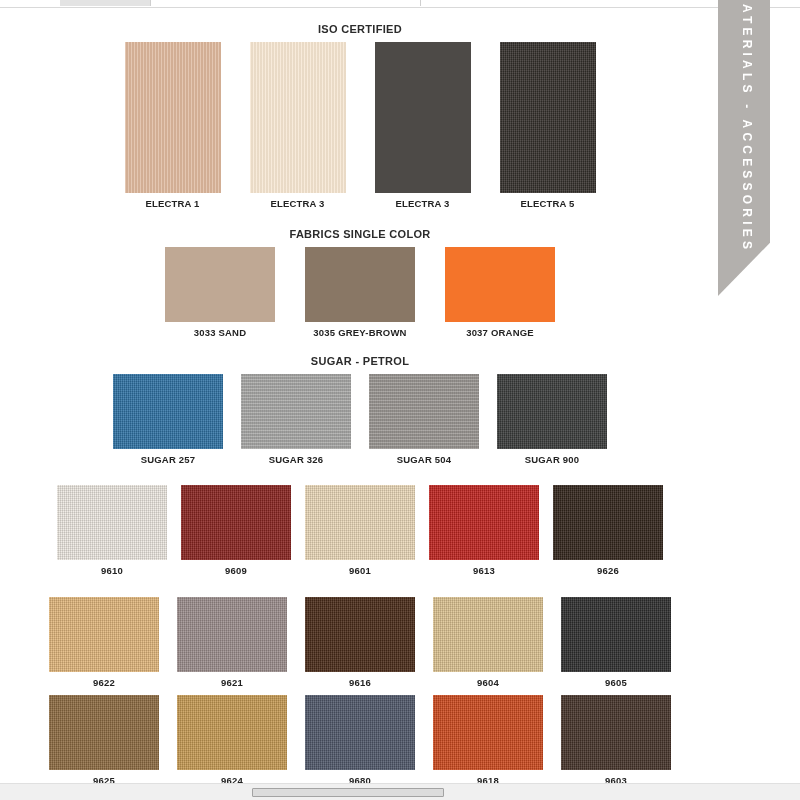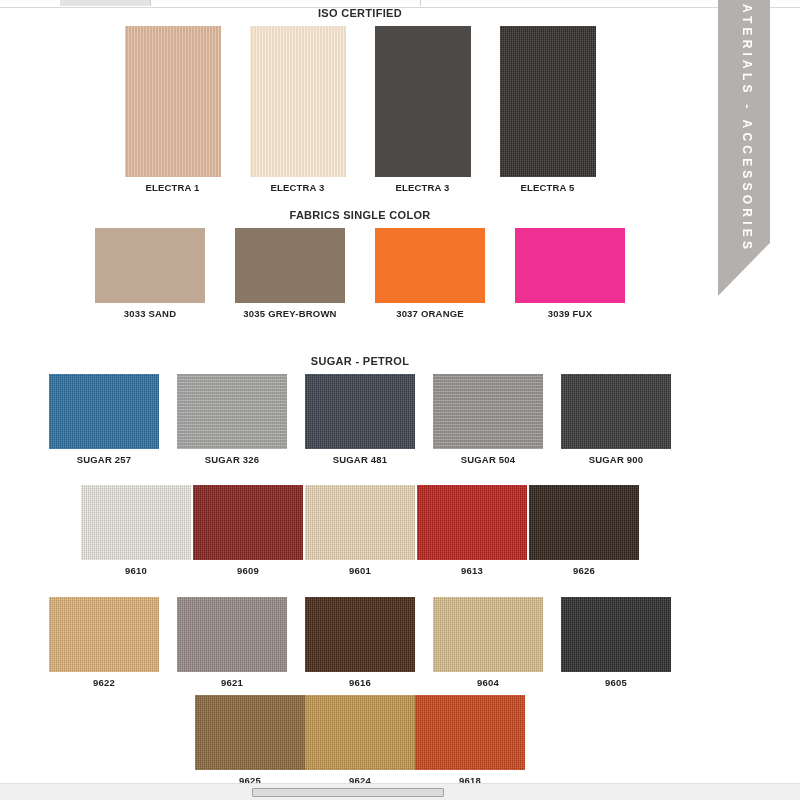--- a/index.html
+++ b/index.html
@@ -153,89 +153,81 @@
   <div class="tick" style="left:420px"></div>
   <div class="tick" style="left:742px"></div>
 </div>
 
 <div id="side-tab">
   <span class="tab-text">ATERIALS - ACCESSORIES</span>
 </div>
 
 <div id="page">
 
-<div class="section" style="top: 0px;">
+<div class="section" style="top: 16px;">
       <div class="section-title">ISO CERTIFIED</div>
       <div class="row" style="gap: 29px;">
         <div class="swatch-cell">
           <div class="swatch tex-vstripe" style="width: 96px; height: 151px; background-color: rgb(221, 183, 156);"></div>
           <div class="swatch-label">ELECTRA 1</div>
         </div>
         <div class="swatch-cell">
           <div class="swatch tex-vstripe" style="width: 96px; height: 151px; background-color: rgb(246, 230, 209);"></div>
           <div class="swatch-label">ELECTRA 3</div>
         </div>
         <div class="swatch-cell">
           <div class="swatch tex-flat" style="width: 96px; height: 151px; background-color: rgb(77, 74, 71);"></div>
           <div class="swatch-label">ELECTRA 3</div>
         </div>
         <div class="swatch-cell">
           <div class="swatch tex-weave" style="width: 96px; height: 151px; background-color: rgb(53, 48, 44);"></div>
           <div class="swatch-label">ELECTRA 5</div>
         </div>
       </div>
     </div>
-    <div class="section" style="top: 202px;">
+    <div class="section" style="top: 221px;">
       <div class="section-title">FABRICS SINGLE COLOR</div>
       <div class="row" style="gap: 30px;">
         <div class="swatch-cell">
           <div class="swatch tex-flat" style="width: 110px; height: 75px; background-color: rgb(191, 168, 148);"></div>
           <div class="swatch-label">3033 SAND</div>
         </div>
         <div class="swatch-cell">
           <div class="swatch tex-flat" style="width: 110px; height: 75px; background-color: rgb(137, 119, 101);"></div>
           <div class="swatch-label">3035 GREY-BROWN</div>
         </div>
         <div class="swatch-cell">
           <div class="swatch tex-flat" style="width: 110px; height: 75px; background-color: rgb(244, 116, 42);"></div>
           <div class="swatch-label">3037 ORANGE</div>
-        </div>
-        <div class="swatch-cell">
-          <div class="swatch tex-flat" style="width: 110px; height: 75px; background-color: rgb(237, 48, 145);"></div>
-          <div class="swatch-label">3039 FUX</div>
         </div>
       </div>
     </div>
     <div class="section" style="top: 348px;">
       <div class="section-title">SUGAR - PETROL</div>
       <div class="row" style="gap: 18px; align-items: flex-end;">
         <div class="swatch-cell">
           <div class="swatch tex-weave" style="width: 110px; height: 75px; background-color: rgb(47, 115, 165);"></div>
           <div class="swatch-label">SUGAR 257</div>
         </div>
         <div class="swatch-cell">
           <div class="swatch tex-hstripe" style="width: 110px; height: 75px; background-color: rgb(169, 169, 167);"></div>
           <div class="swatch-label">SUGAR 326</div>
         </div>
         <div class="swatch-cell">
-          <div class="swatch tex-weave" style="width: 110px; height: 75px; background-color: rgb(62, 69, 80);"></div>
-          <div class="swatch-label">SUGAR 481</div>
-        </div>
-        <div class="swatch-cell">
           <div class="swatch tex-hstripe" style="width: 110px; height: 75px; background-color: rgb(155, 151, 147);"></div>
           <div class="swatch-label">SUGAR 504</div>
         </div>
         <div class="swatch-cell">
           <div class="swatch tex-weave" style="width: 110px; height: 75px; background-color: rgb(58, 60, 59);"></div>
           <div class="swatch-label">SUGAR 900</div>
         </div>
       </div>
     </div>
     <div class="section" style="top: 478px;">
-      <div class="row" style="gap: 2px;">
+      <div class="row" style="gap: 14px;">
         <div class="swatch-cell">
           <div class="swatch tex-weave" style="width: 110px; height: 75px; background-color: rgb(238, 234, 226);"></div>
           <div class="swatch-label">9610</div>
         </div>
         <div class="swatch-cell">
           <div class="swatch tex-weave" style="width: 110px; height: 75px; background-color: rgb(138, 36, 32);"></div>
           <div class="swatch-label">9609</div>
         </div>
         <div class="swatch-cell">
           <div class="swatch tex-weave" style="width: 110px; height: 75px; background-color: rgb(236, 217, 185);"></div>
@@ -269,32 +261,40 @@
           <div class="swatch tex-weave" style="width: 110px; height: 75px; background-color: rgb(221, 195, 145);"></div>
           <div class="swatch-label">9604</div>
         </div>
         <div class="swatch-cell">
           <div class="swatch tex-weave" style="width: 110px; height: 75px; background-color: rgb(46, 46, 46);"></div>
           <div class="swatch-label">9605</div>
         </div>
       </div>
     </div>
     <div class="section" style="top: 688px;">
-      <div class="row" style="">
+      <div class="row" style="gap: 18px;">
         <div class="swatch-cell">
           <div class="swatch tex-weave" style="width: 110px; height: 75px; background-color: rgb(142, 108, 66);"></div>
           <div class="swatch-label">9625</div>
         </div>
         <div class="swatch-cell">
           <div class="swatch tex-weave" style="width: 110px; height: 75px; background-color: rgb(199, 155, 84);"></div>
           <div class="swatch-label">9624</div>
         </div>
         <div class="swatch-cell">
+          <div class="swatch tex-weave" style="width: 110px; height: 75px; background-color: rgb(80, 88, 107);"></div>
+          <div class="swatch-label">9680</div>
+        </div>
+        <div class="swatch-cell">
           <div class="swatch tex-weave" style="width: 110px; height: 75px; background-color: rgb(206, 74, 30);"></div>
           <div class="swatch-label">9618</div>
+        </div>
+        <div class="swatch-cell">
+          <div class="swatch tex-weave" style="width: 110px; height: 75px; background-color: rgb(70, 52, 42);"></div>
+          <div class="swatch-label">9603</div>
         </div>
       </div>
     </div>
   </div>
 
 <div id="bottom-chrome">
   <div class="thumb"></div>
 </div>
 
 </body></html>

